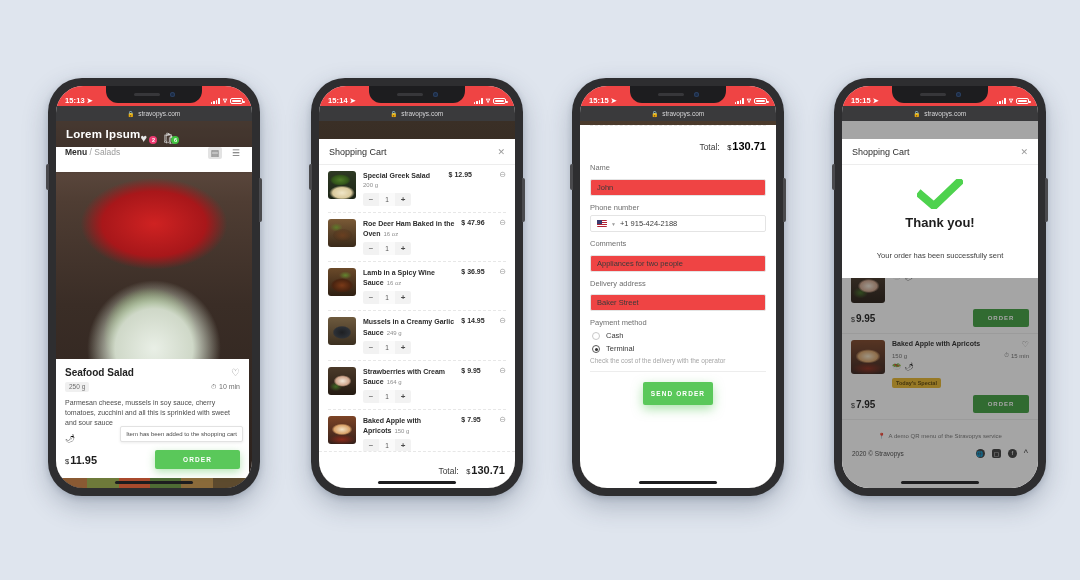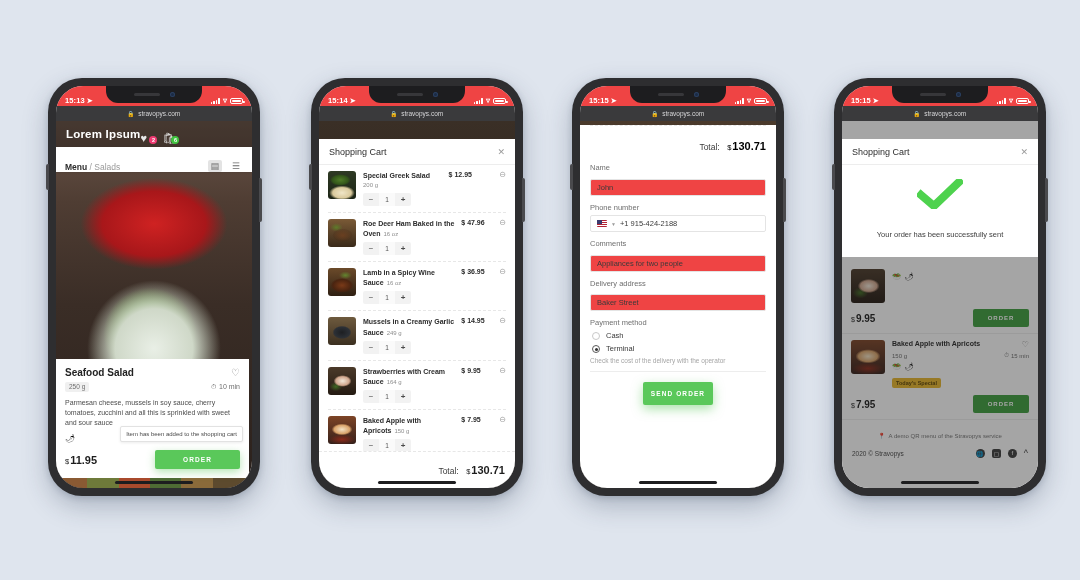--- a/index.html
+++ b/index.html
@@ -143,21 +143,21 @@
     position:absolute; right:-4px; bottom:-3px;
     min-width:8px; height:8px; border-radius:5px; font-size:5.5px;
     color:#fff; display:flex; align-items:center; justify-content:center;
     padding:0 1.5px; font-weight:bold;
   }
   .badge.pink { background:#ef3a72; }
   .badge.green { background:#3fc23f; }
 
   .breadcrumb-bar {
     position:relative; z-index:6; height:25px; background:#fff;
-    display:flex; align-items:flex-end; justify-content:space-between;
+    display:flex; align-items:flex-start; justify-content:space-between;
     padding:0 9px; box-shadow:0 1px 2px rgba(0,0,0,.09);
   }
   .bc { font-size:8.5px; }
   .bc b { color:#2b2b2b; font-weight:bold; }
   .bc span { color:#9a9a9a; }
   .view-toggles { display:flex; align-items:center; gap:7px; }
   .vt { width:14px; height:12px; display:flex; align-items:center; justify-content:center;
         font-size:9px; color:#6b6b6b; border-radius:2px; }
   .vt.active { background:#e3e3e3; }
 
@@ -756,20 +756,21 @@
 
         <div class="thanks-modal">
           <div class="sheet-head">
             <span class="sheet-title">Shopping Cart</span>
             <span class="sheet-close">✕</span>
           </div>
           <div class="thanks-body">
             <svg class="check" viewBox="0 0 46 30">
               <polyline points="4,16 17,27 42,3" fill="none" stroke="#4ed24e" stroke-width="8" stroke-linecap="square" stroke-linejoin="miter"></polyline>
             </svg>
+            <div class="thanks-title">Thank you!</div>
             <div class="thanks-sub">Your order has been successfully sent</div>
           </div>
         </div>
 
       </div>
 
       <div class="homebar"></div>
     </div>
   </div>
 

